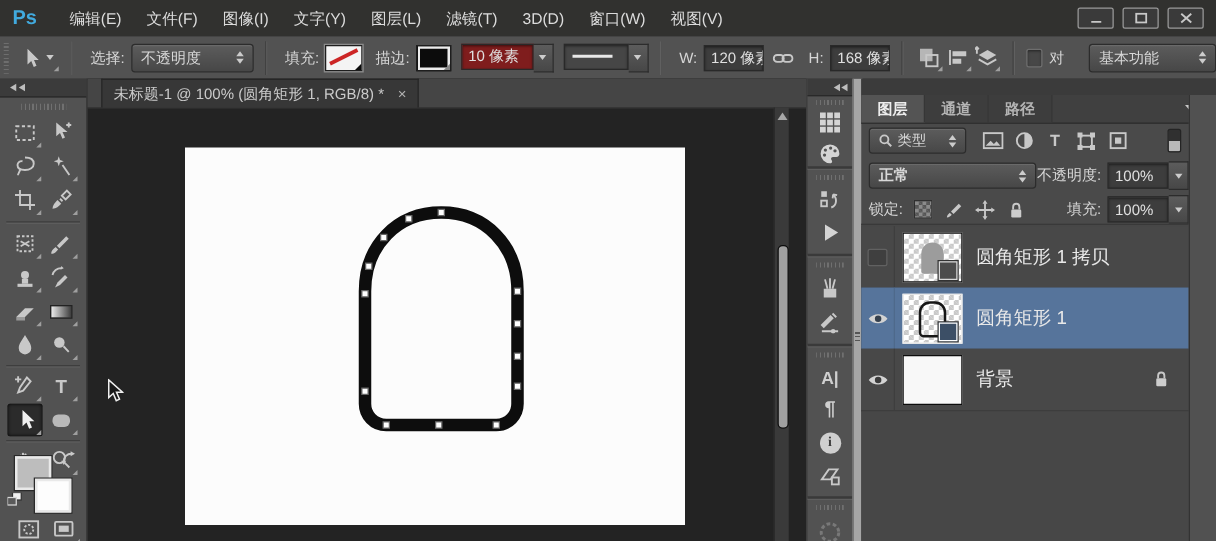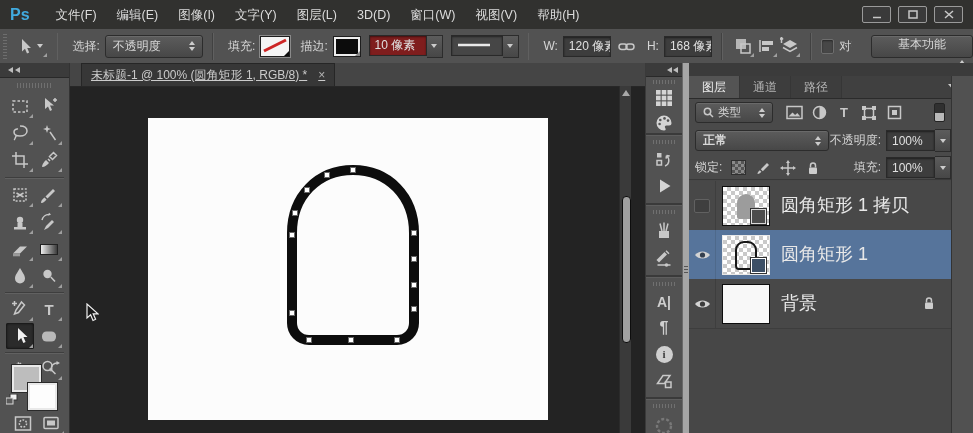--- a/index.html
+++ b/index.html
@@ -55,21 +55,21 @@
   .tb-sep{position:absolute;left:5px;width:59px;height:1px;background:#3e3e3e;box-shadow:0 1px 0 #616161;}
   .tglyph{font-size:15px;font-weight:700;color:#c8c8c8;line-height:1;}
   .gradtool{width:16px;height:9px;border:1px solid #222;background:linear-gradient(90deg,#ededed,#3c3c3c);}
   .fgswatch{position:absolute;width:25px;height:23px;background:#bdbdbd;border:2px solid #e9e9e9;box-shadow:0 0 0 1px #2a2a2a;}
   .bgswatch{position:absolute;width:25px;height:23px;background:#fdfdfd;border:2px solid #e9e9e9;box-shadow:0 0 0 1px #2a2a2a;}
 
   
   .canvas{position:absolute;left:70px;top:63px;width:575px;height:370px;background:#232323;}
   .tabstrip{position:absolute;left:0;top:0;width:100%;height:23px;background:#454545;border-bottom:1px solid #272727;}
   .doctab{position:absolute;left:11px;top:0;height:22px;background:#373737;border:1px solid #262626;border-bottom:none;
-          display:flex;align-items:center;padding:0 9px;font-size:12px;color:#cbcbcb;gap:11px;text-decoration:underline;}
+          display:flex;align-items:center;padding:0 9px;font-size:12px;color:#cbcbcb;gap:11px;}
   .doctab .x{color:#b2b2b2;font-size:12px;}
   .white-canvas{position:absolute;left:78px;top:55px;width:400px;height:302px;background:#fcfcfc;}
   .vsb{position:absolute;left:549px;top:23px;width:11px;height:347px;background:#3a3a3a;border-left:1px solid #2b2b2b;}
   .vsb .up{position:absolute;left:1.5px;top:4px;width:0;height:0;border-left:4px solid transparent;border-right:4px solid transparent;border-bottom:6px solid #a8a8a8;}
   .vsb .thumb{position:absolute;left:2px;top:110px;width:7px;height:145px;background:#a0a0a0;border-radius:4px;}
 
   
   .dock{position:absolute;left:645px;top:63px;width:36px;height:370px;background:#525252;border-left:1px solid #3a3a3a;}
   .dk-head{height:13px;background:#3b3b3b;border-bottom:1px solid #292929;display:flex;align-items:center;justify-content:flex-end;padding-right:4px;gap:1px;}
   .dk-grip{position:absolute;left:7px;width:22px;height:4px;background:repeating-linear-gradient(90deg,#707070 0 1px,transparent 1px 3px);}
@@ -78,21 +78,21 @@
   .dockbar{position:absolute;left:682px;top:63px;width:7px;height:370px;background:#a6a6a6;border-left:1px solid #6a6a6a;}
   .dockbar-grip{position:absolute;left:683.5px;top:265px;width:4px;height:8px;
                 background:repeating-linear-gradient(0deg,#555 0 1px,transparent 1px 3px);}
   .info-circle{width:17px;height:17px;border-radius:50%;background:#cfcfcf;color:#3b3b3b;font-weight:700;
                font-size:11px;text-align:center;line-height:17px;font-family:"Liberation Serif",serif;}
   .dkglyph{font-size:14px;font-weight:700;color:#cfcfcf;}
 
   
   .layers{position:absolute;left:689px;top:63px;width:284px;height:370px;background:#4a4a4a;}
   .ly-head{position:absolute;left:0;top:0;width:100%;height:13px;background:#3b3b3b;border-bottom:1px solid #2e2e2e;}
-  .ly-tabs{position:absolute;left:0;top:13px;width:100%;height:22px;background:#404040;border-bottom:1px solid #2b2b2b;display:flex;}
+  .ly-tabs{position:absolute;left:0;top:13px;width:100%;height:22px;background:#404040;border-bottom:1px solid #2b2b2b;display:flex;font-weight:bold;}
   .ptab{padding:0 13px;line-height:22px;font-size:12px;color:#b4b4b4;border-right:1px solid #363636;background:#3d3d3d;}
   .ptab.active{background:#545454;color:#ededed;}
   .pm-icon{position:absolute;right:8px;top:19px;}
   .ly-row{position:absolute;left:6px;display:flex;align-items:center;font-size:12px;}
   .fbtn{width:22px;height:19px;display:flex;align-items:center;justify-content:center;margin-right:3px;}
   .toggle{width:9px;height:17px;border:1px solid #242424;border-radius:2px;background:linear-gradient(#303030 50%,#b9b9b9 50%);}
   .valbox{display:flex;align-items:center;}
   .ly-list{position:absolute;left:0;top:116px;width:262px;bottom:0;background:#474747;border-top:1px solid #393939;}
   .lrow{position:absolute;left:0;width:262px;height:49px;border-bottom:1px solid #3d3d3d;background:#484848;}
   .lrow.selected{background:#56749b;}
@@ -102,43 +102,43 @@
   .thumb{position:absolute;left:33px;top:5px;width:46px;height:38px;border:1px solid #0d0d0d;
          background:#fff;display:flex;align-items:center;justify-content:center;
          background-image:linear-gradient(45deg,#c9c9c9 25%,transparent 25%,transparent 75%,#c9c9c9 75%),
                           linear-gradient(45deg,#c9c9c9 25%,transparent 25%,transparent 75%,#c9c9c9 75%);
          background-size:8px 8px;background-position:0 0,4px 4px;}
   .thumb.plain{background-image:none;background:#f8f8f8;}
   .arch-fill{width:18px;height:25px;background:#9c9c9c;border-radius:9px 9px 2px 2px;}
   .arch-line{width:18px;height:25px;border:2.5px solid #161616;border-radius:9px 9px 4px 4px;background:transparent;}
   .badge{position:absolute;left:62px;top:28px;width:13px;height:13px;background:#4c4c4c;border:1px solid #d9d9d9;
          box-shadow:0 0 0 1px #333;}
-  .lname{position:absolute;left:92px;top:0;line-height:49px;color:#e8e8e8;font-size:18px;white-space:nowrap;}
+  .lname{position:absolute;left:92px;top:0;line-height:49px;color:#e8e8e8;font-size:15px;white-space:nowrap;}
   .ly-margin{position:absolute;left:262px;top:13px;width:22px;height:357px;background:#515151;border-left:1px solid #333;}
   .checker12{width:13px;height:13px;border:1px solid #2f2f2f;background:#8a8a8a;
              background-image:linear-gradient(45deg,#555 25%,transparent 25%,transparent 75%,#555 75%),
                               linear-gradient(45deg,#555 25%,transparent 25%,transparent 75%,#555 75%);
              background-size:6px 6px;background-position:0 0,3px 3px;}
 </style>
 </head>
 <body>
 
 <div class="app">
 
   <div class="menubar tex">
     <span class="logo">Ps</span>
+    <span class="menu-item">编辑(E)</span>
     <span class="menu-item">文件(F)</span>
-    <span class="menu-item">编辑(E)</span>
     <span class="menu-item">图像(I)</span>
     <span class="menu-item">文字(Y)</span>
     <span class="menu-item">图层(L)</span>
+    <span class="menu-item">滤镜(T)</span>
     <span class="menu-item">3D(D)</span>
     <span class="menu-item">窗口(W)</span>
     <span class="menu-item">视图(V)</span>
-    <span class="menu-item">帮助(H)</span>
     <div class="winctrl">
       <span class="wbtn">
         <svg width="10" height="8">
             <path d="M1 6.5 H9" class="ic" stroke-width="1.6"></path>
           </svg>
         </span>
       <span class="wbtn">
         <svg width="10" height="9">
             <rect x="1" y="1" width="8" height="7" class="ic" stroke-width="1.6"></rect>
           </svg>
@@ -237,21 +237,21 @@
         <path d="M10 3 L17 7 L10 11 L3 7 Z" class="icf"></path>
         <path d="M3 10.5 L10 14.5 L17 10.5" class="ic"></path>
         <path d="M1.5 6 L1.5 1 M0 2.5 L1.5 .5 L3 2.5" class="ic" stroke-width="1.2"></path>
         </svg>
       </div>
     <div class="osep"></div>
 
     <span class="chk"></span>
     <span class="lbl cliplbl">对齐边缘</span>
 
-    <div class="dd" style="width:100px;margin-left:14px;flex-direction:column;">
+    <div class="dd" style="width:100px;margin-left:14px;">
       <span>基本功能</span>
       <span class="ud">
           <i class="tu"></i>
           <i class="td"></i>
         </span>
     </div>
   </div>
 
   <div class="toolbar tex">
     <div class="tb-head">

